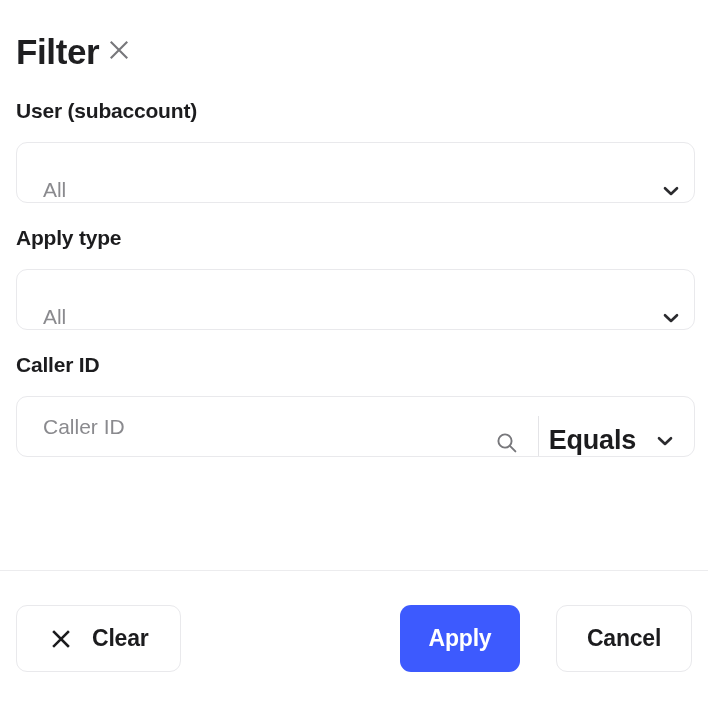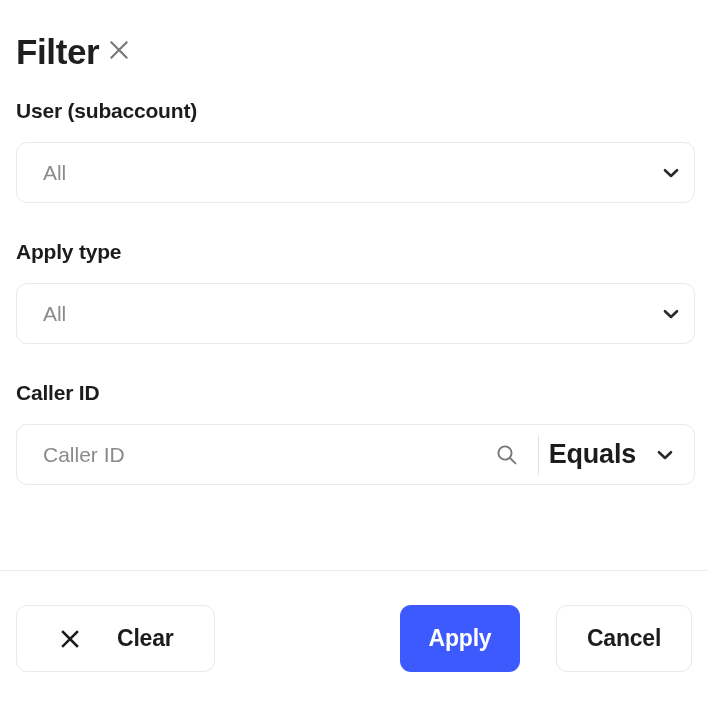--- a/index.html
+++ b/index.html
@@ -56,40 +56,40 @@
 
   
   .body {
     position: absolute;
     left: 0;
     top: 100px;
     width: 708px;
   }
   .field-group {
     padding: 0 16px;
-    margin-bottom: 38px;
+    margin-bottom: 24px;
   }
   .field-label {
     font-size: 21px;
     font-weight: bold;
     color: #1c1c1e;
     letter-spacing: -0.2px;
     margin: 0 0 21px 0;
     line-height: 1;
   }
 
   .control {
     box-sizing: border-box;
     width: 679px;
     height: 61px;
     border: 1px solid #e9e9ec;
     border-radius: 11px;
     background: #ffffff;
     display: flex;
-    align-items: center;
+    align-items: flex-end;
     cursor: pointer;
   }
   .control-value {
     flex: 1;
     font-size: 21px;
     color: #8a8a8e;
     padding-left: 26px;
     letter-spacing: -0.1px;
   }
   .chevron {
@@ -180,22 +180,22 @@
     display: flex;
     align-items: center;
     justify-content: center;
     cursor: pointer;
     border: 1px solid #e9e9ec;
     background: #ffffff;
     color: #1c1c1e;
     padding: 0 22px;
   }
   .btn-clear {
-    gap: 34px;
-    padding: 0 40px;
+    gap: 18px;
+    padding: 0 31px;
   }
   .btn-apply {
     border: 1px solid transparent;
     color: #ffffff;
     min-width: 120px;
     margin-left: auto;
   }
   .btn-cancel {
     min-width: 136px;
     margin-left: 36px;

